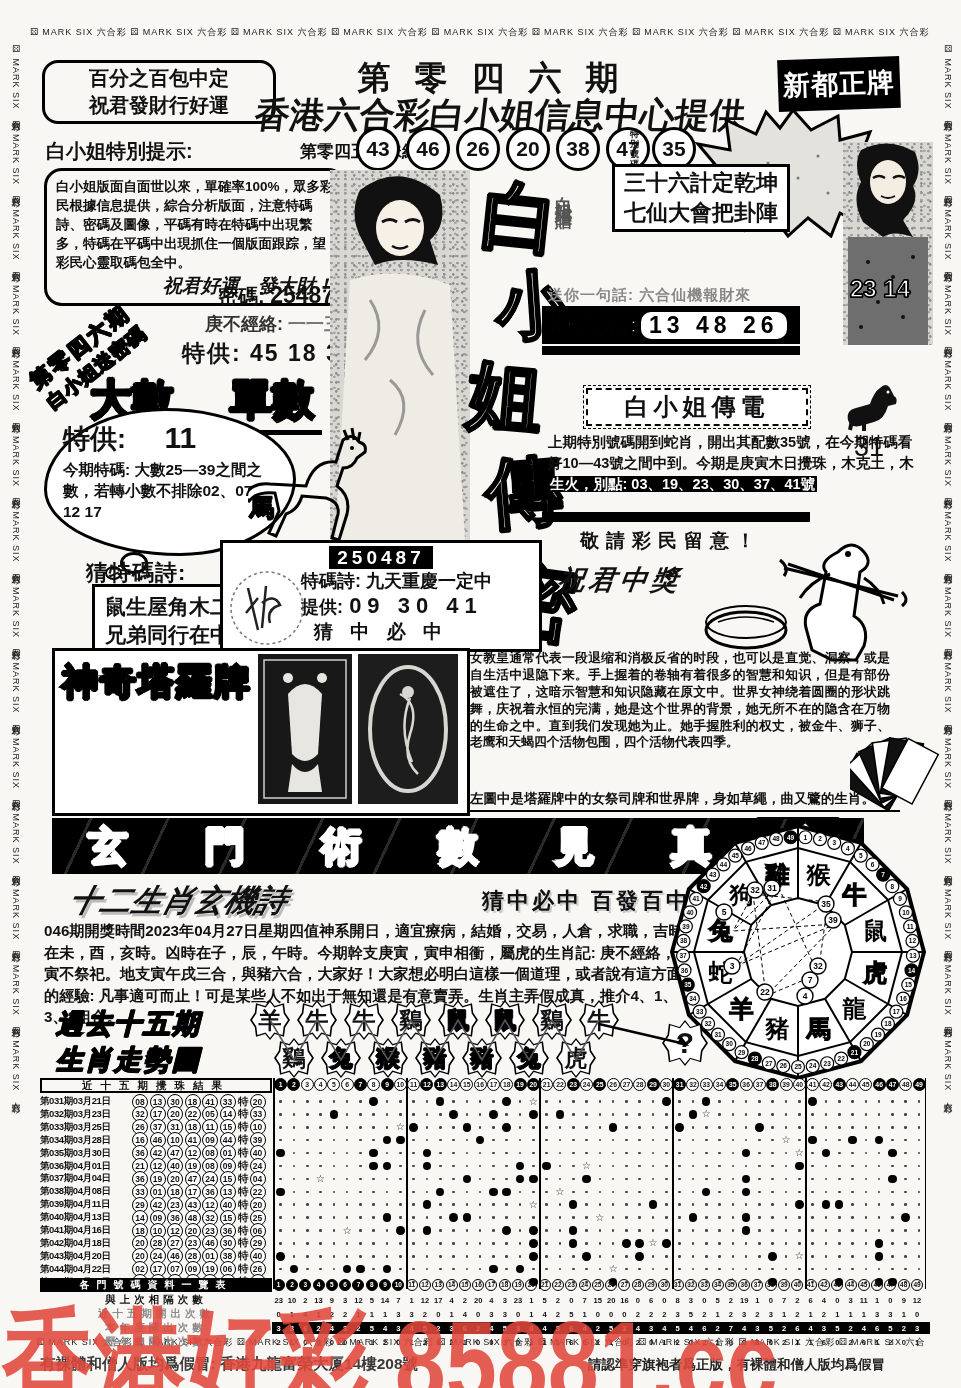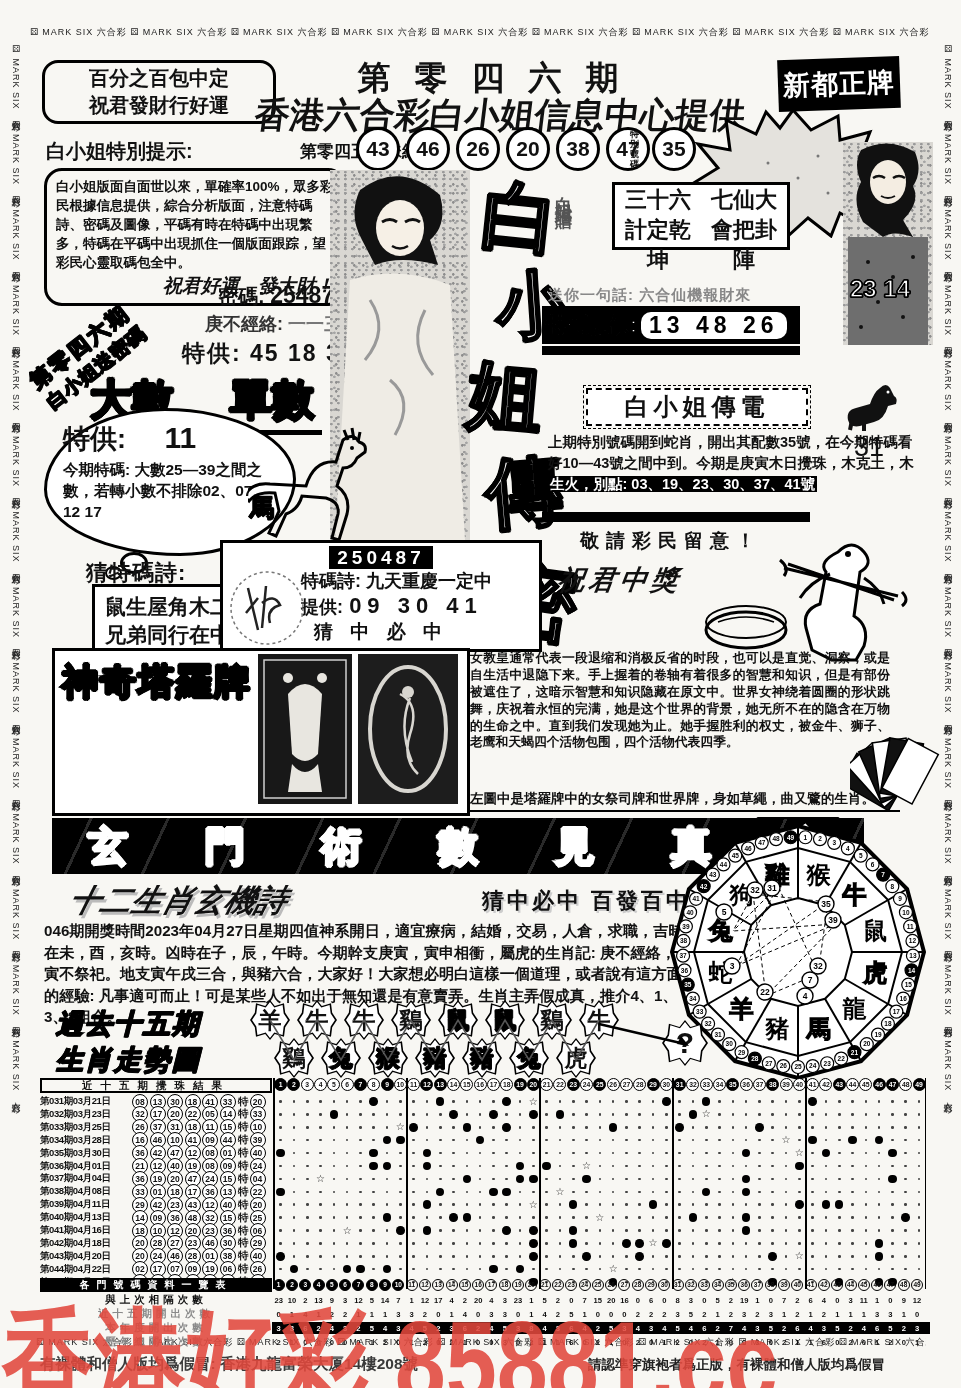--- a/index.html
+++ b/index.html
@@ -191,21 +191,21 @@
       <span style="letter-spacing:6px;">09 30 41</span>
     </div>
     <div class="b" style="font-size:19px;text-align:center;letter-spacing:6px;">猜 中 必 中</div>
   </div>
   <svg class="abs" style="left:228px;top:568px;" width="78" height="80" viewBox="0 0 78 80">
     <circle cx="39" cy="40" r="36" fill="none" stroke="#777" stroke-width="1.5" stroke-dasharray="3 3"></circle>
     <path d="M20 20 L30 62 M30 30 L18 45 M38 18 L34 60 M34 35 q12 -10 18 2 q-14 4 -10 18" stroke="#222" stroke-width="2.5" fill="none"></path>
   </svg>
 
   <div class="abs b" style="left:552px;top:182px;writing-mode:vertical-rl;font-size:17px;color:#555;letter-spacing:4px;">白小姐壇贈</div>
-  <div class="abs box" style="left:612px;top:182px;width:172px;height:62px;display:flex;justify-content:center;text-align:center;">
+  <div class="abs box" style="left:612px;top:164px;width:172px;height:62px;display:flex;flex-direction:column;justify-content:center;text-align:center;">
     <span style="font-size:22px;font-weight:900;">三十六計定乾坤</span>
     <span style="font-size:22px;font-weight:900;">七仙大會把卦陣</span>
   </div>
   <div class="abs b" style="left:548px;top:286px;font-size:15px;color:#888;letter-spacing:1px;">送你一句話: 六合仙機報財來</div>
   <div class="abs invbar" style="left:542px;top:306px;width:258px;height:38px;display:flex;align-items:center;padding-left:4px;box-sizing:border-box;">
     <span class="otl-lite b" style="font-size:21px;">特碼提供:</span>
     <span class="b" style="background:#fff;color:#000;font-size:23px;border-radius:10px;padding:0 8px;margin-left:4px;letter-spacing:5px;">13  48  26</span>
   </div>
   <div class="abs invbar" style="left:542px;top:346px;width:258px;height:9px;"></div>
 

